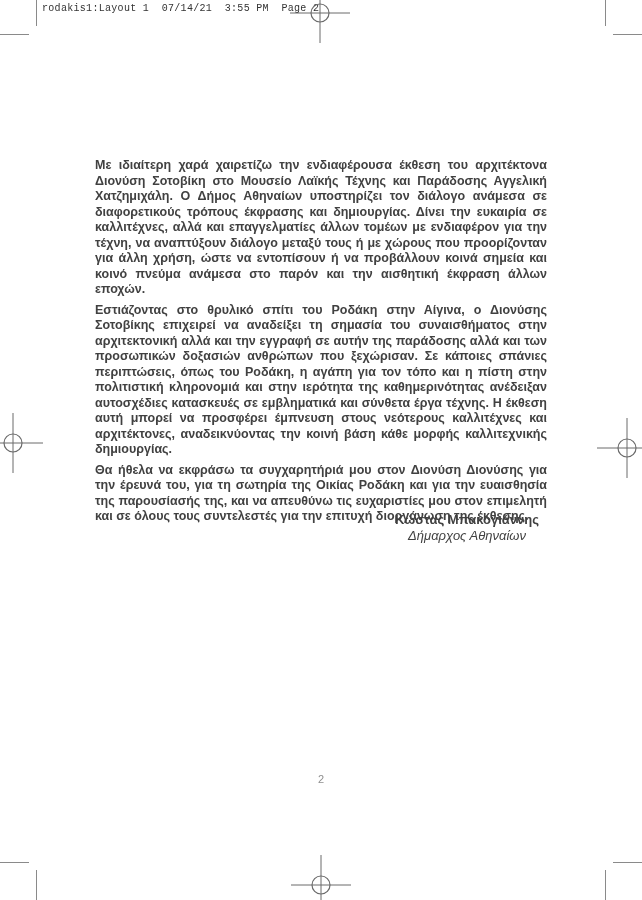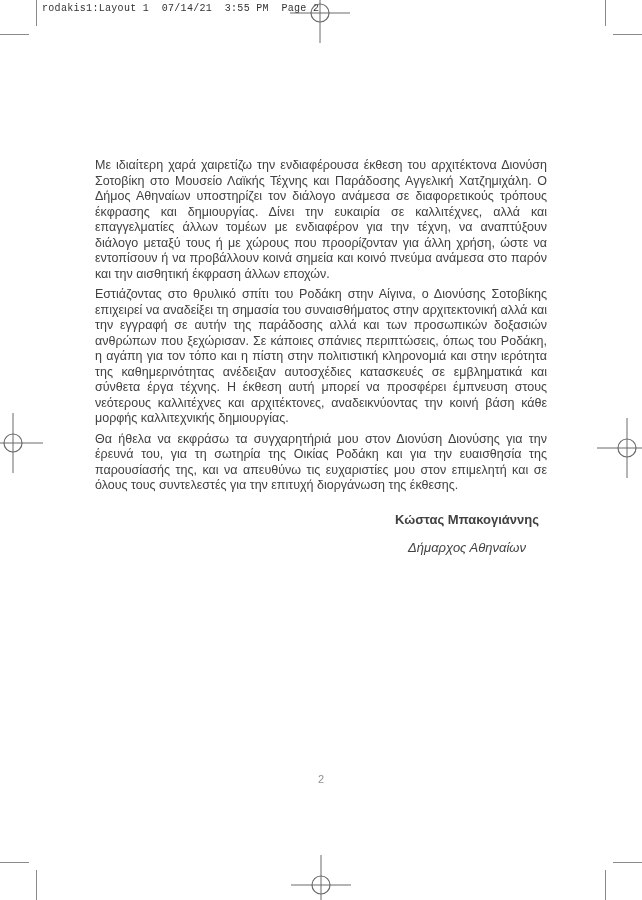--- a/index.html
+++ b/index.html
@@ -26,31 +26,31 @@
   .text-column {
     position: absolute;
     left: 95px;
     top: 158px;
     width: 452px;
     color: #414141;
     font-size: 12.5px;
     line-height: 15.5px;
     text-align: justify;
   }
-  .text-column p { margin: 0 0 5px 0; }
+  .text-column p { margin: 0 0 5px 0; font-weight: bold; }
   .signature {
     position: absolute;
     top: 512px;
     right: 103px;
     text-align: center;
     color: #414141;
     line-height: 15.5px;
   }
   .sig-name  { font-size: 13px; font-weight: bold; }
-  .sig-title { font-size: 13px; font-style: italic; margin-top: 12px; }
+  .sig-title { font-size: 13px; font-style: italic; }
   .page-number {
     position: absolute;
     top: 773px;
     left: 0;
     width: 642px;
     text-align: center;
     font-size: 11px;
     color: #8f8f8f;
   }
 </style>

